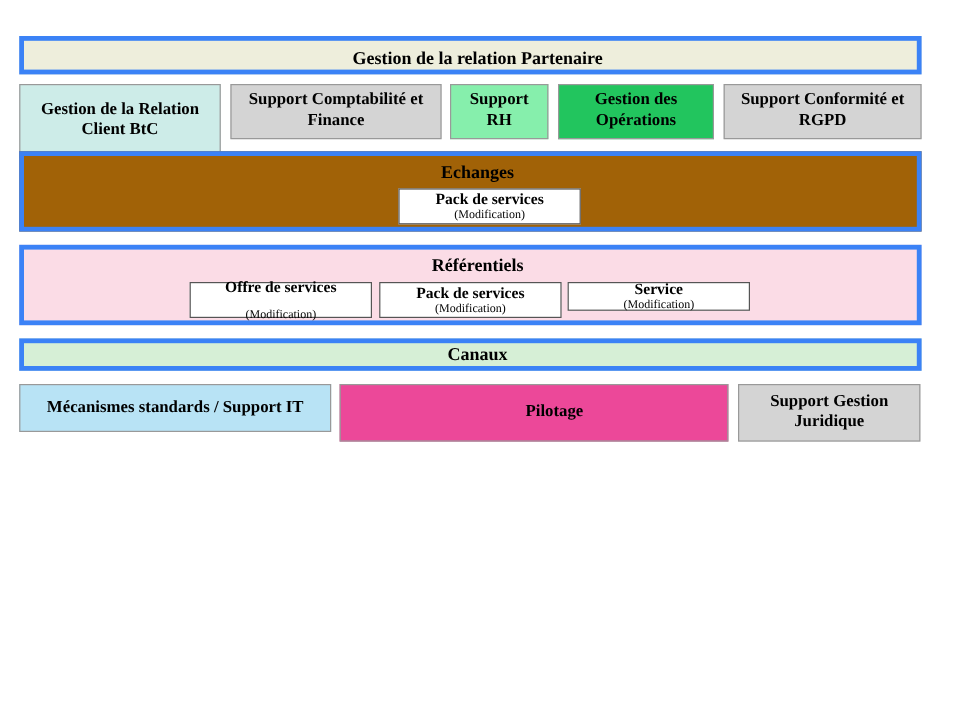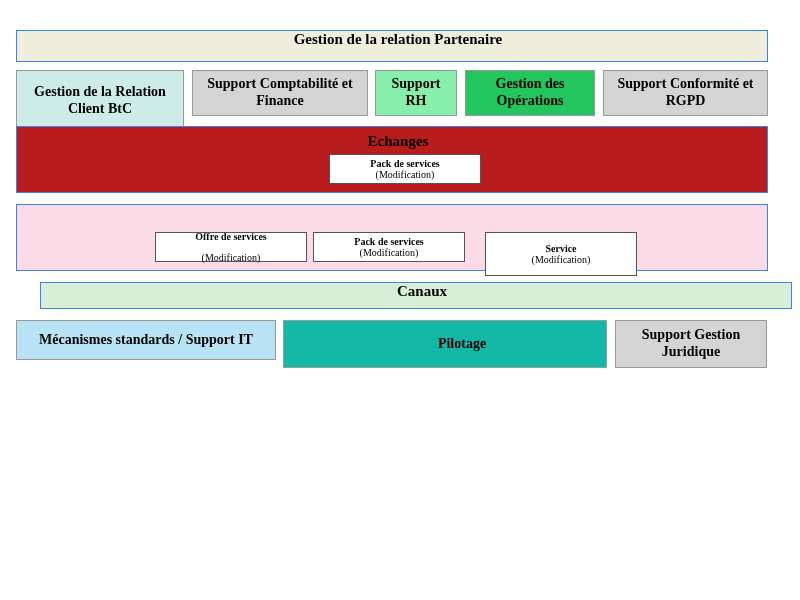--- a/index.html
+++ b/index.html
@@ -15,23 +15,23 @@
     overflow: hidden;
   }
   #diagram {
     position: relative;
     width: 800px;
     height: 600px;
   }
   .band {
     position: absolute;
     box-sizing: border-box;
-    border: 1px solid #3b82f6;
+    border: 4px solid #3b82f6;
     display: flex;
-    align-items: flex-start;
+    align-items: flex-end;
     justify-content: center;
     text-align: center;
     font-weight: bold;
     font-size: 15px;
     line-height: 1.15;
     padding-left: 12px;
   }
   .band.stacked {
     flex-direction: column;
     justify-content: flex-start;
@@ -63,21 +63,21 @@
     border: 1px solid #555555;
     display: flex;
     flex-direction: column;
     align-items: center;
     justify-content: center;
     text-align: center;
     line-height: 1.15;
   }
   .inner-title {
     font-weight: bold;
-    font-size: 10px;
+    font-size: 13px;
   }
   .inner-sub {
     font-weight: normal;
     font-size: 10px;
   }
 </style>
 </head>
 <body>
 
 <div id="diagram">
@@ -99,52 +99,53 @@
   </div>
 
   <div class="box" style="left:465px; top:70px; width:130px; height:46px; background:#22c55e;">
     <span>Gestion des Opérations</span>
   </div>
 
   <div class="box" style="left:603px; top:70px; width:165px; height:46px; background:#d4d4d4;">
     <span>Support Conformité et RGPD</span>
   </div>
 
-  <div class="band stacked" style="left:16px; top:126px; width:752px; height:67px; background:#b91c1c;">
+  <div class="band stacked" style="left:16px; top:126px; width:752px; height:67px; background:#a16207;">
     <div class="band-title">Echanges</div>
     <div class="inner-box" style="left:312px; top:27px; width:152px; height:30px;">
       <span class="inner-title">Pack de services</span>
       <span class="inner-sub">(Modification)</span>
     </div>
   </div>
 
   <div class="band stacked" style="left:16px; top:204px; width:752px; height:67px; background:#fbdce6;">
+    <div class="band-title">Référentiels</div>
     <div class="inner-box" style="left:138px; top:27px; width:152px; height:30px;gap:10px;">
       <span class="inner-title">Offre de services</span>
       <span class="inner-sub">(Modification)</span>
     </div>
     <div class="inner-box" style="left:296px; top:27px; width:152px; height:30px;">
       <span class="inner-title">Pack de services</span>
       <span class="inner-sub">(Modification)</span>
     </div>
-    <div class="inner-box" style="left:468px; top:27px; width:152px; height:44px;">
+    <div class="inner-box" style="left:453px; top:27px; width:152px; height:24px;">
       <span class="inner-title">Service</span>
       <span class="inner-sub">(Modification)</span>
     </div>
   </div>
 
-  <div class="band" style="left:16px; top:282px; width:752px; height:27px; background:#d6efd6;margin-left:24px;">
+  <div class="band" style="left:16px; top:282px; width:752px; height:27px; background:#d6efd6;">
     <span>Canaux</span>
   </div>
 
   <div class="box" style="left:16px; top:320px; width:260px; height:40px; background:#b8e3f5;">
     <span>Mécanismes standards / Support IT</span>
   </div>
 
-  <div class="box" style="left:283px; top:320px; width:324px; height:48px; background:#14b8a6;padding-left:40px;">
+  <div class="box" style="left:283px; top:320px; width:324px; height:48px; background:#ec4899;padding-left:40px;">
     <span>Pilotage</span>
   </div>
 
   <div class="box" style="left:615px; top:320px; width:152px; height:48px; background:#d4d4d4;">
     <span>Support Gestion Juridique</span>
   </div>
 
 </div>
 
 </body></html>

